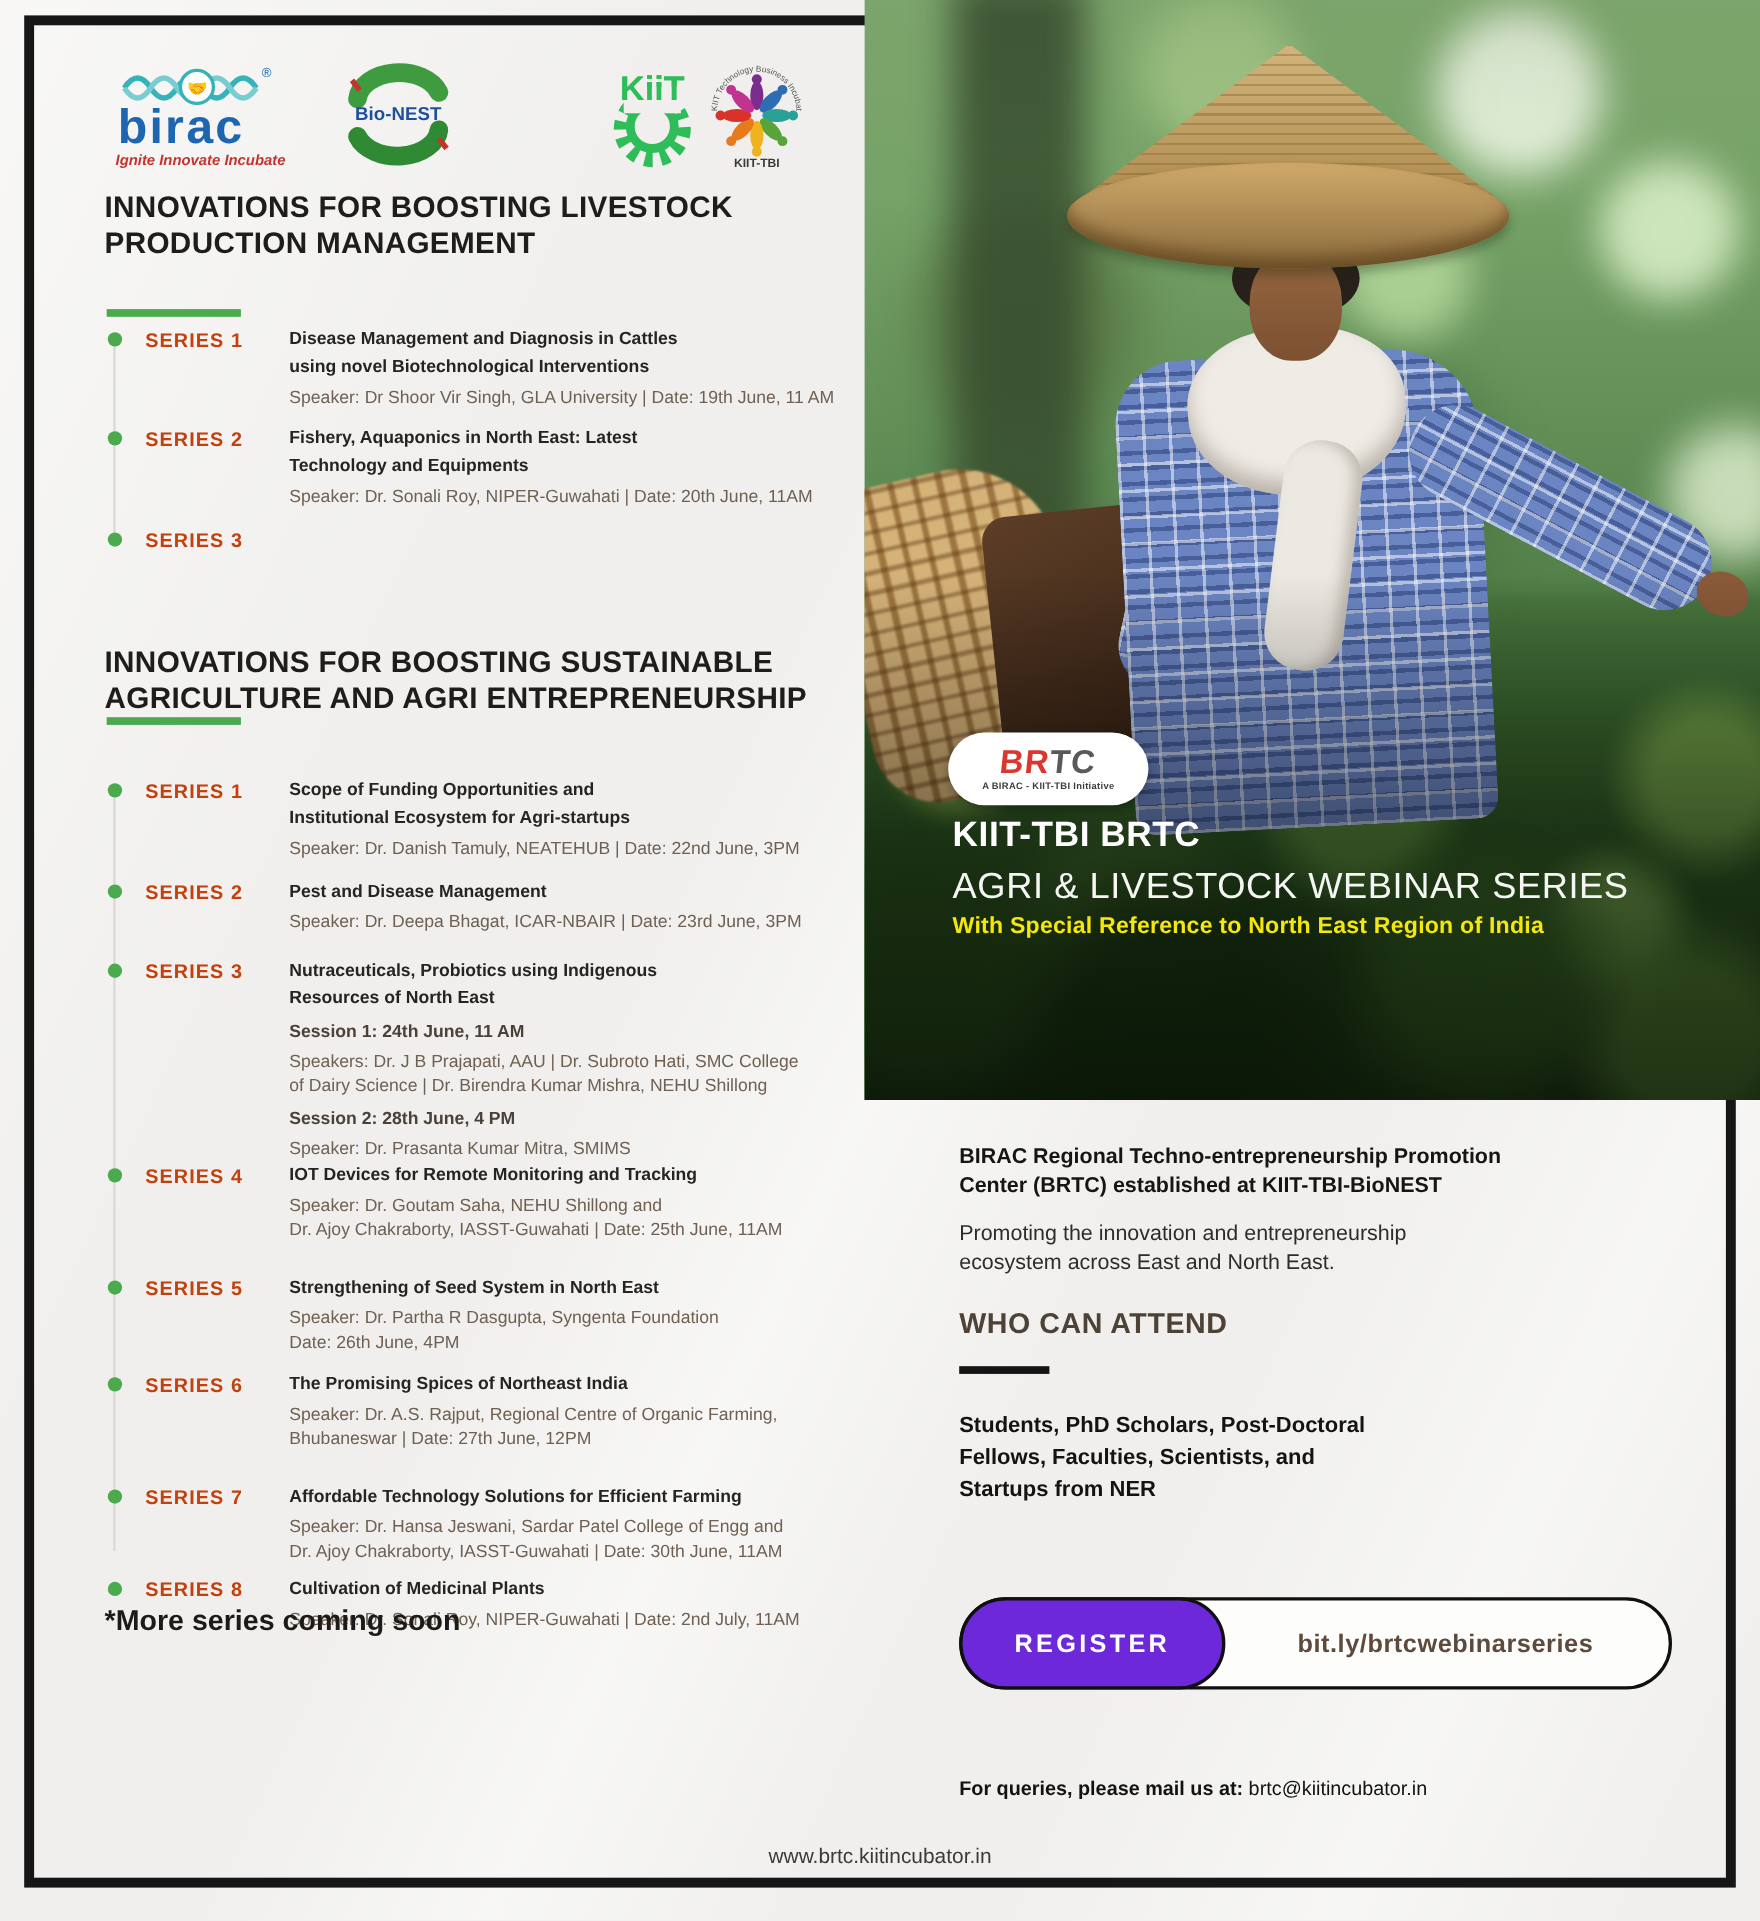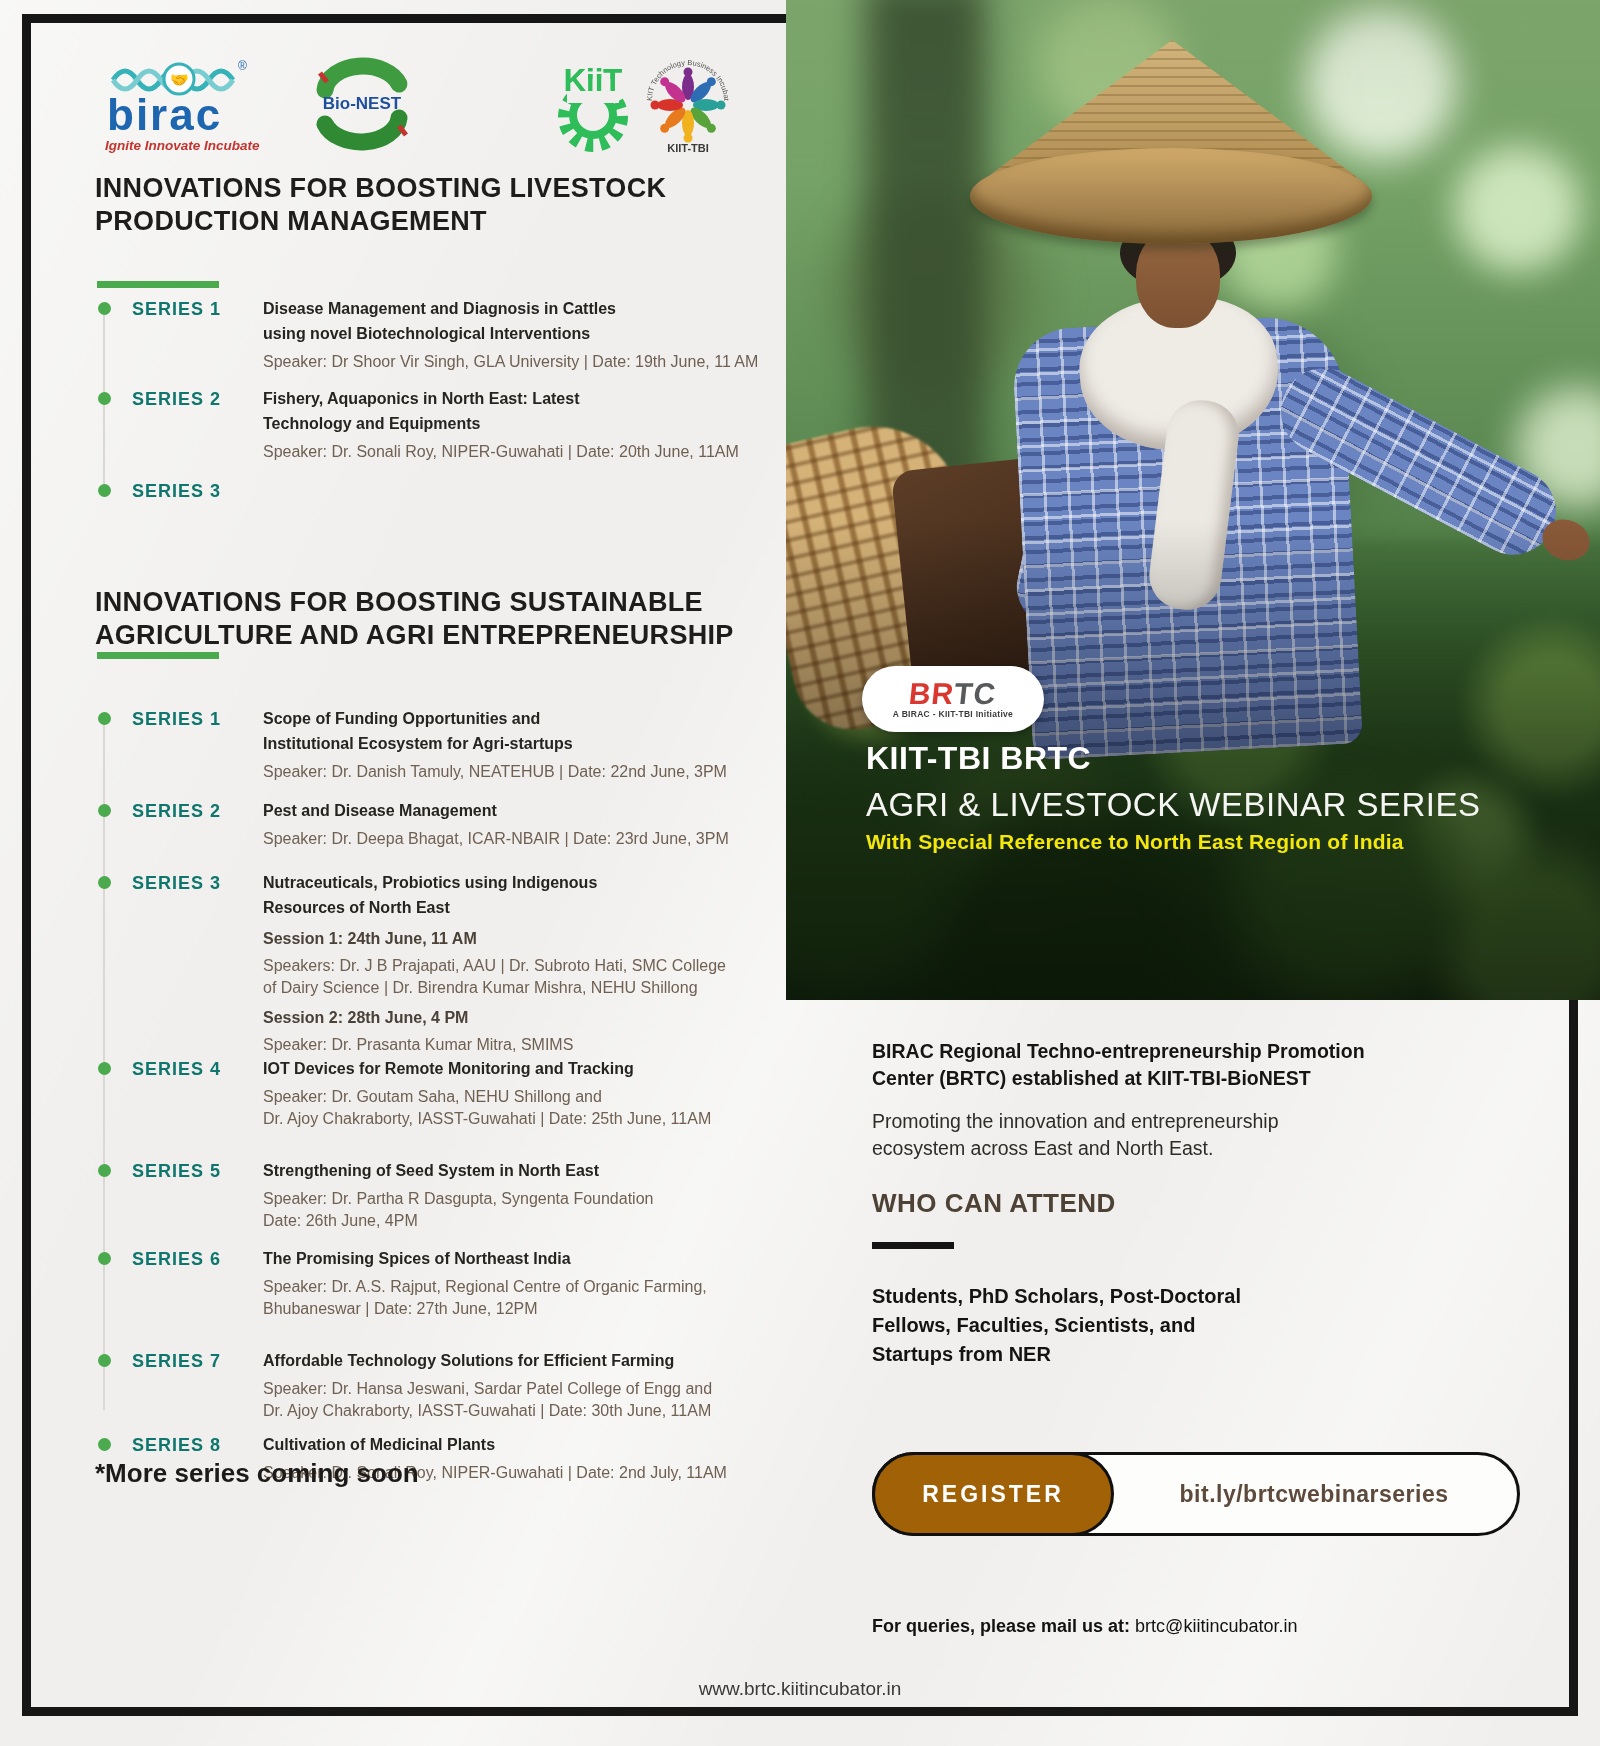--- a/index.html
+++ b/index.html
@@ -36,21 +36,21 @@
   }
   .green-bar{position:absolute;left:97px;width:122px;height:7px;background:#4BA94E;z-index:2;}
 
   .series-list{position:absolute;left:95px;width:665px;z-index:2;}
   .series-list::before{content:"";position:absolute;left:8px;width:2px;background:#dad8d5;}
   #list1::before{top:16px;height:178px;}
   #list2::before{top:16px;height:688px;}
 
   .series-row{position:relative;padding-left:168px;}
   .dot{position:absolute;left:3px;top:6px;width:13px;height:13px;border-radius:50%;background:#4BA94E;}
-  .slabel{position:absolute;left:37px;top:3px;font-size:18px;font-weight:bold;color:#0f766e;letter-spacing:1px;}
+  .slabel{position:absolute;left:37px;top:3px;font-size:18px;font-weight:bold;color:#c2410c;letter-spacing:1px;}
   .stitle{font-size:16px;font-weight:bold;color:#262421;line-height:25px;white-space:pre-line;}
   .sdetail{margin-top:5px;font-size:16px;color:#6F6052;line-height:22px;white-space:pre-line;}
   .session{margin-top:8px;}
   .session-head{font-size:16px;font-weight:bold;color:#4A4138;line-height:22px;}
 
   #list1 .series-row:nth-child(1){margin-bottom:13px;}
   #list1 .series-row:nth-child(2){margin-bottom:15px;}
   #list1 .series-row:nth-child(3){margin-bottom:0;}
   #list2 .series-row:nth-child(1){margin-bottom:15px;}
   #list2 .series-row:nth-child(2){margin-bottom:20px;}
@@ -140,21 +140,21 @@
 
   
   .rcol{position:absolute;left:872px;width:650px;top:0;z-index:4;}
   .info-bold{position:absolute;top:1038px;font-size:19.5px;font-weight:bold;line-height:27px;color:#161513;white-space:pre-line;}
   .info-desc{position:absolute;top:1108px;font-size:19.5px;line-height:27px;color:#2e2c29;white-space:pre-line;}
   .who{position:absolute;top:1188px;font-size:26px;font-weight:bold;color:#4e4236;letter-spacing:.5px;}
   .who-bar{position:absolute;top:1242px;width:82px;height:7px;background:#141414;}
   .attend{position:absolute;top:1282px;font-size:20px;font-weight:bold;line-height:29px;color:#141311;white-space:pre-line;}
   .register{position:absolute;top:1452px;width:648px;height:84px;border:3px solid #101010;border-radius:46px;
     background:#fdfdfb;box-sizing:border-box;display:flex;align-items:stretch;}
-  .register-btn{margin:-3px;width:236px;border:3px solid #101010;border-radius:46px;background:#a16207;
+  .register-btn{margin:-3px;width:236px;border:3px solid #101010;border-radius:46px;background:#6d28d9;
     display:flex;align-items:center;justify-content:center;}
   .register-btn span{font-size:23px;font-weight:bold;color:#ffffff;letter-spacing:3px;}
   .register-link{flex:1;display:flex;align-items:center;justify-content:center;font-size:23px;font-weight:bold;color:#5d4a3c;letter-spacing:.5px;}
   .queries{position:absolute;top:1616px;font-size:18px;color:#121212;}
   .queries .b{font-weight:bold;}
 
   svg text{font-family:"Liberation Sans", sans-serif;}
 </style>
 </head>
 <body>

